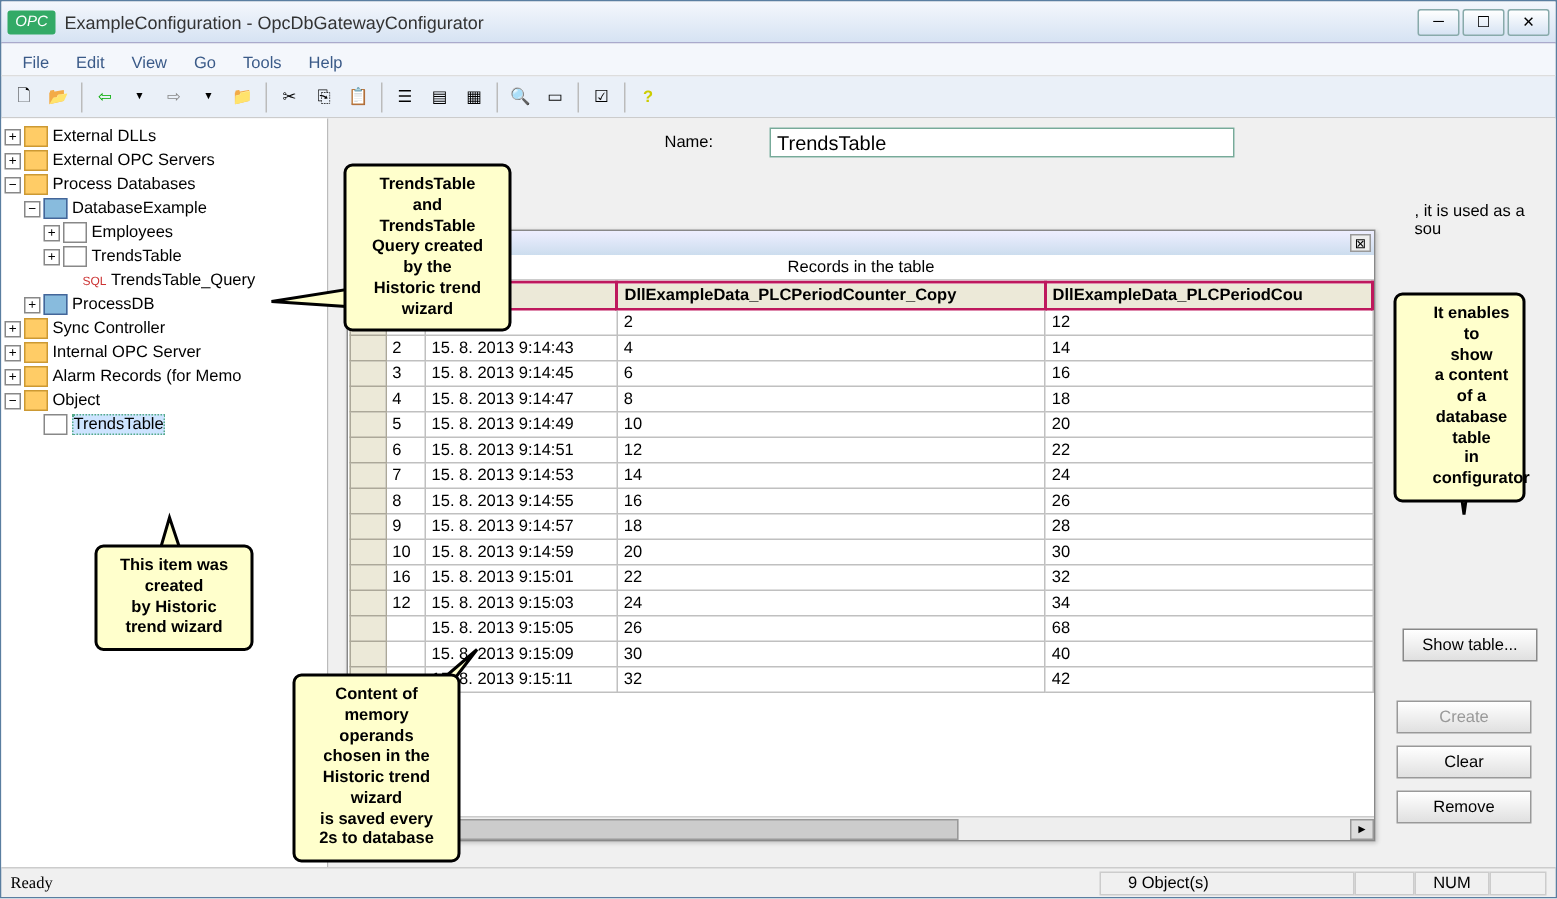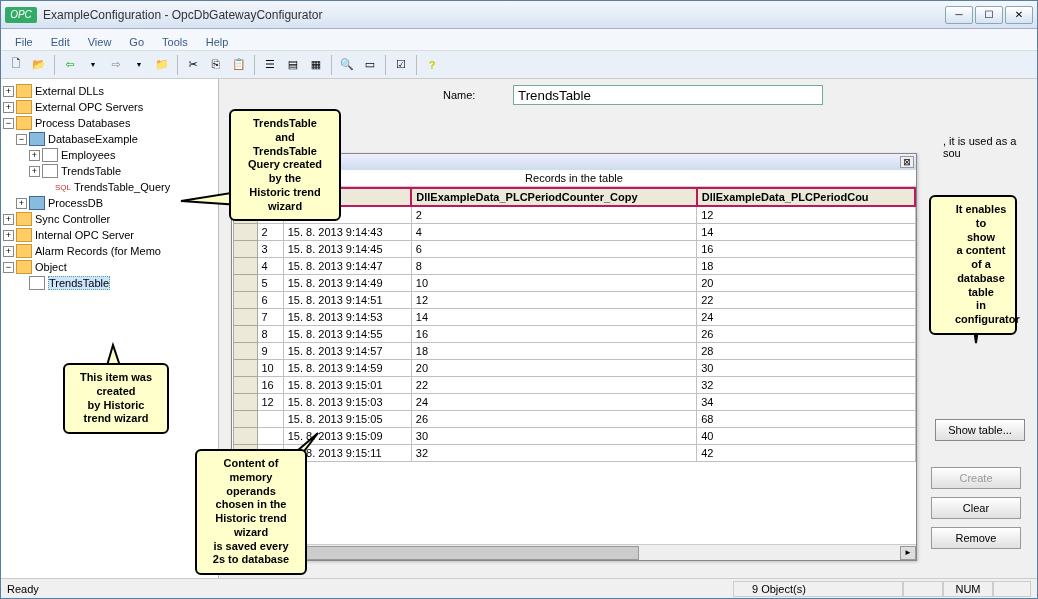--- a/index.html
+++ b/index.html
@@ -46,21 +46,21 @@
 .grid-table th { background:#ece9d8; border:2px solid #be185d; padding:2px 4px; font-weight:bold; text-align:left; position:sticky; top:0; }
 .grid-table th.rowhdr { width:24px; background:#ece9d8; }
 .grid-table td { border:1px solid #c0c0c0; padding:2px 4px; background:#fff; height:17px; }
 .grid-table td.rowhdr { background:#ece9d8; border:1px solid #aca899; text-align:center; }
 .table-scroll-h { height:16px; background:#eee; border-top:1px solid #ccc; display:flex; align-items:center; }
 .scroll-btn { width:16px; height:14px; border:1px solid #999; background:#ddd; display:flex; align-items:center; justify-content:center; font-size:8px; cursor:pointer; }
 .scroll-track { flex:1; height:14px; background:#eee; position:relative; }
 .scroll-thumb { position:absolute; left:0; width:60%; height:100%; background:#ccc; border:1px solid #999; }
 .statusbar { height:20px; background:#f0f0f0; border-top:1px solid #ccc; display:flex; align-items:center; padding:0 6px; font-size:11px; }
 .status-cell { border:1px solid #ccc; padding:1px 18px; height:16px; display:flex; align-items:center; }
-.status-ready { flex:0 0 280px; border:none; }
+.status-ready { flex:0 0 280px; border:none;font-family:Liberation Serif, serif; }
 .status-spacer { flex:1; }
 .callout { position:absolute; background:#ffffcc; border:2px solid #000; padding:6px 8px; font-size:11px; font-weight:bold; text-align:center; z-index:50; border-radius:6px; line-height:1.25; }
 svg.tail { position:absolute; overflow:visible; z-index:49; }
 </style>
 </head>
 <body>
 
 <div class="window">
 
   <div class="titlebar">

